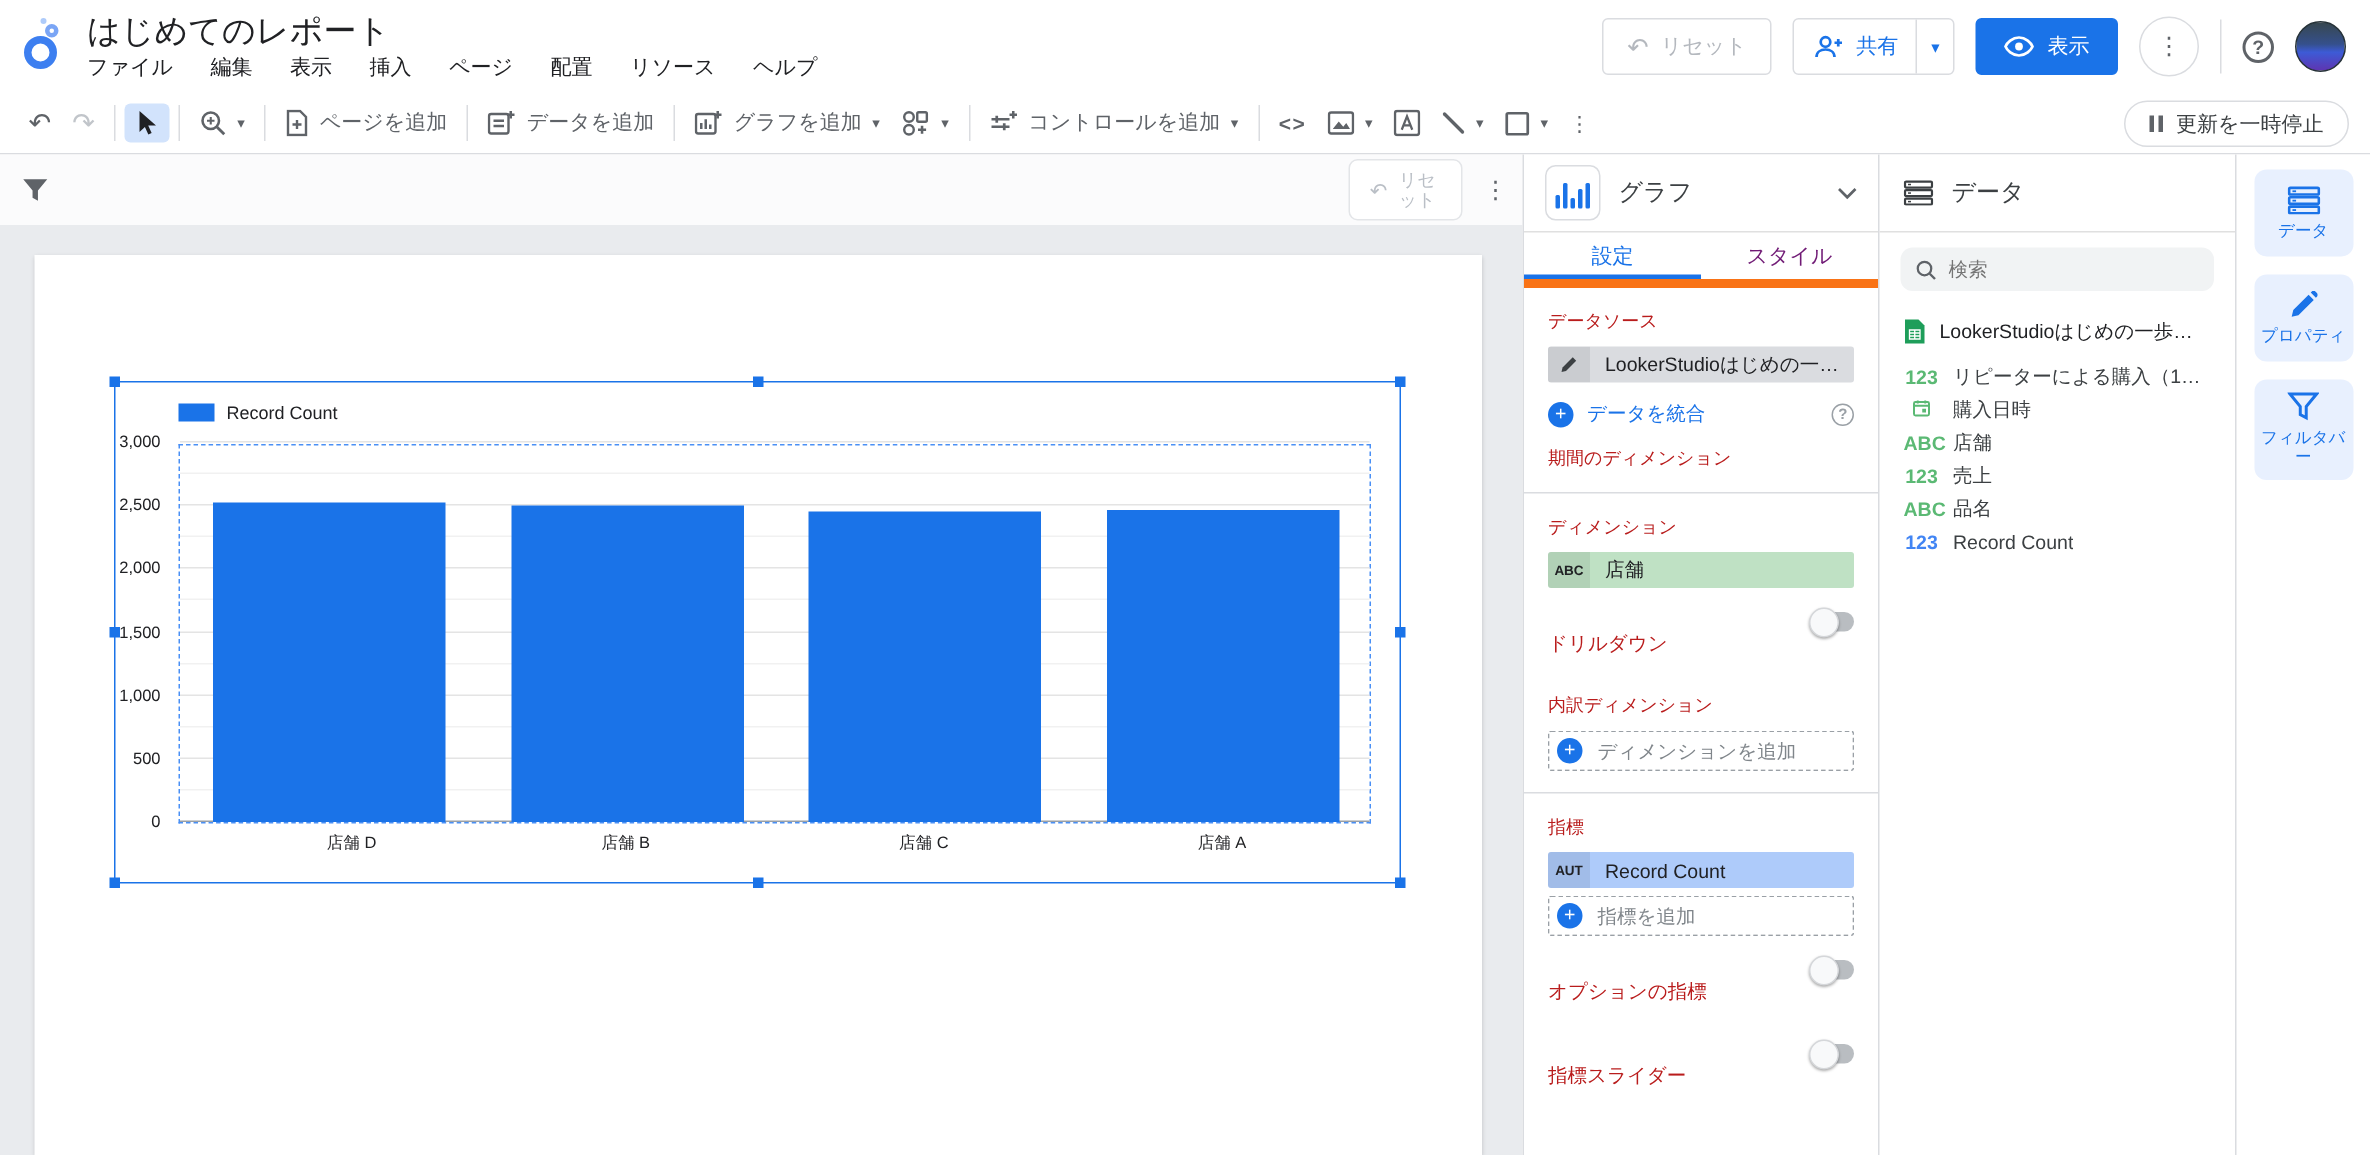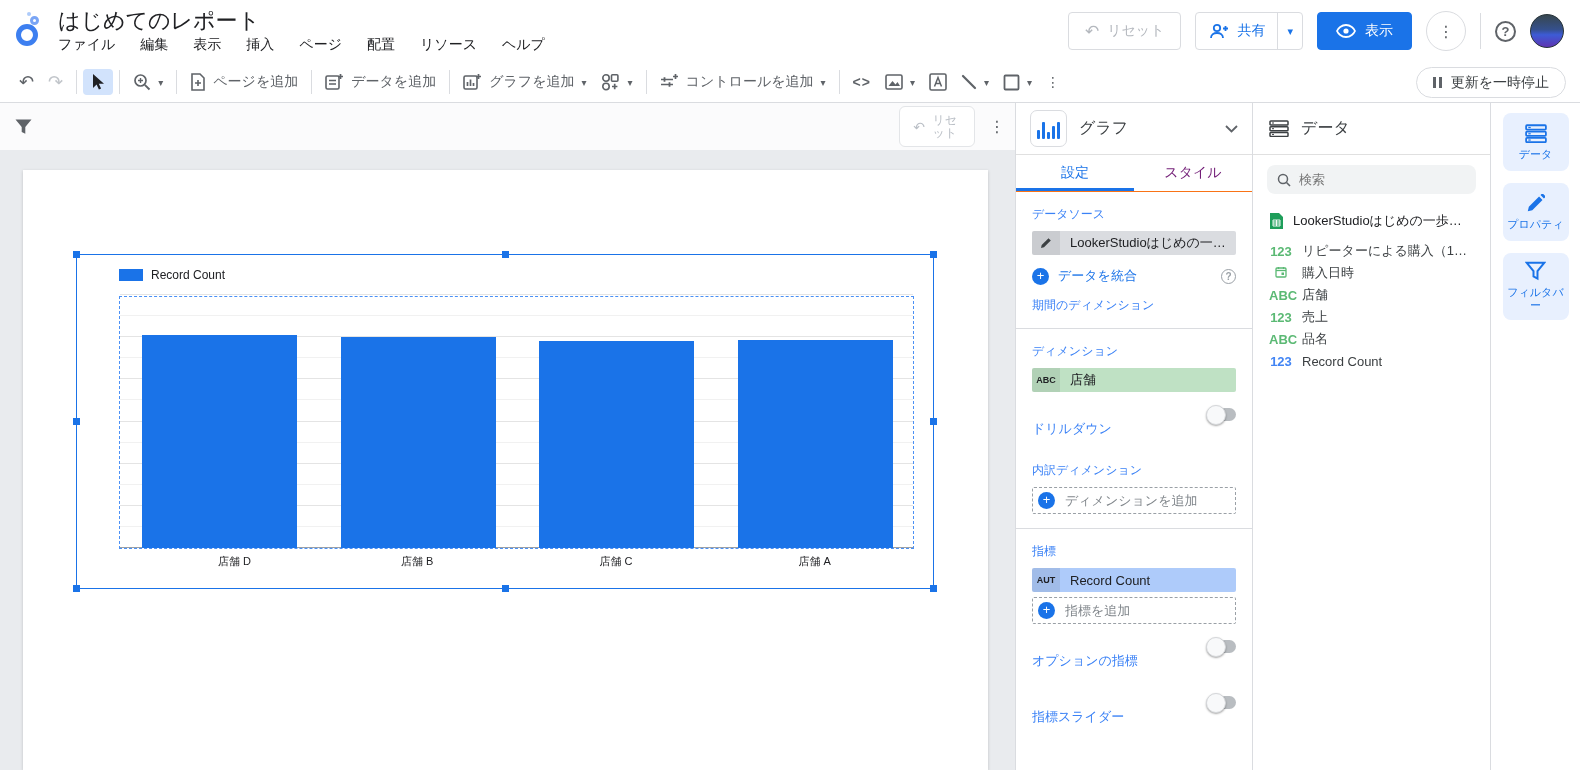--- a/index.html
+++ b/index.html
@@ -66,21 +66,21 @@
   .ytick { position:absolute; right:6px; font-size:11px; color:#202124; }
   .plot { position:absolute; left:42px; top:41px; width:795px; height:253px; border:1px dashed #4a90f5; }
   .gridline { position:absolute; left:0; width:100%; height:1px; background:#e4e4e4; }
   .gridline.minor { background:#f1f1f1; }
   .plot-baseline { position:absolute; left:0; bottom:0; width:100%; height:1px; background:#9aa0a6; }
   .bar { position:absolute; bottom:0; background:var(--bar,#1a73e8); }
   .x-axis { position:absolute; left:42px; top:299px; width:795px; height:16px; }
   .xtick { position:absolute; top:0; font-size:11px; color:#202124; text-align:center; }
 
   
-  .panel-label { font-size:12px; color:#3b82f6; }
+  .panel-label { font-size:12px; color:#b91c1c; }
   .chip { display:flex; align-items:center; height:24px; border-radius:2px; font-size:13px; color:#202124; overflow:hidden; cursor:pointer; }
   .chip-icon { width:28px; height:100%; background:rgba(0,0,0,.07); display:flex; align-items:center; justify-content:center; font-size:9px; font-weight:bold; color:#202124; flex:none; }
   .chip-text { padding:0 10px; white-space:nowrap; overflow:hidden; text-overflow:ellipsis; }
   .chip-gray { background:var(--chip-gray,#dadce0); }
   .chip-green { background:var(--chip-green,#bfe1c4); }
   .chip-blue { background:var(--chip-blue,#aecbfa); }
   .plus-circle { width:17px; height:17px; border-radius:50%; background:var(--accent,#1a73e8); color:#fff; font-size:13px; line-height:16px; text-align:center; flex:none; }
   .add-dashed { height:27px; border:1px dashed #9aa0a6; border-radius:2px; display:flex; align-items:center; gap:10px; padding:0 5px; color:#80868b; font-size:13px; cursor:pointer; }
   .toggle { width:29px; height:13px; border-radius:7px; background:#b9bdc1; position:relative; flex:none; cursor:pointer; }
   .toggle::after { content:''; position:absolute; left:-1px; top:-3px; width:18px; height:18px; border-radius:50%; background:#f8f9fa; border:1px solid #d5d7da; box-shadow:0 1px 2px rgba(0,0,0,.35); }
@@ -88,21 +88,21 @@
   .section-div { height:1px; background:#dadce0; margin:14px -16px; }
   .help-small { width:15px; height:15px; border:1.5px solid #9aa0a6; border-radius:50%; color:#9aa0a6; font-size:10px; font-weight:bold; display:flex; align-items:center; justify-content:center; }
 
   
   .props-panel { position:absolute; left:1015px; top:103px; width:237px; bottom:0; background:#fff; border-left:1px solid #dadce0; }
   .pp-header { height:52px; display:flex; align-items:center; padding:0 14px; border-bottom:1px solid #e0e0e0; }
   .chart-icon-box { width:37px; height:37px; border:1px solid #dadce0; border-radius:7px; display:flex; align-items:flex-end; justify-content:center; gap:2px; padding-bottom:7px; flex:none; }
   .chart-icon-box i { width:3px; background:var(--accent,#1a73e8); border-radius:1px; display:block; }
   .pp-title { font-size:16px; color:#3c4043; margin-left:12px; }
   .pp-chevron { margin-left:auto; color:#5f6368; }
-  .pp-tabs { height:37px; display:flex; border-bottom:1px solid #f97316; }
+  .pp-tabs { height:37px; display:flex; border-bottom:6px solid #f97316; }
   .pp-tab { flex:1; display:flex; align-items:center; justify-content:center; font-size:14px; color:#701a75; cursor:pointer; position:relative; }
   .pp-tab.active { color:var(--accent,#1a73e8); }
   .pp-tab.active::after { content:''; position:absolute; left:0; right:0; bottom:0; height:3px; background:var(--accent,#1a73e8); }
   .pp-content { padding:14px 16px 0 16px; height:calc(100% - 89px); overflow:hidden; }
   .pp-content .panel-label { margin:12px 0 8px 0; }
   .blend-row { display:flex; align-items:center; gap:9px; margin:12px 0 2px 0; color:var(--accent,#1a73e8); font-size:13px; cursor:pointer; }
 
   
   .data-panel { position:absolute; left:1252px; top:103px; width:238px; bottom:0; background:#fff; border-left:1px solid #dadce0; }
   .dp-header { height:52px; display:flex; align-items:center; gap:12px; padding:0 16px; border-bottom:1px solid #e0e0e0; color:#3c4043; font-size:16px; }
@@ -334,20 +334,29 @@
           <span class="handle h-ml"></span>
           <span class="handle h-mr"></span>
           <span class="handle h-bl"></span>
           <span class="handle h-bm"></span>
           <span class="handle h-br"></span>
 
           <div class="legend">
             <span class="legend-swatch"></span>
             <span class="legend-label">Record Count</span>
           </div>
+          <div class="y-axis">
+              <div class="ytick" style="top: -7px;">3,000</div>
+              <div class="ytick" style="top: 35.1667px;">2,500</div>
+              <div class="ytick" style="top: 77.3333px;">2,000</div>
+              <div class="ytick" style="top: 119.5px;">1,500</div>
+              <div class="ytick" style="top: 161.667px;">1,000</div>
+              <div class="ytick" style="top: 203.833px;">500</div>
+              <div class="ytick" style="top: 246px;">0</div>
+            </div>
           <div class="plot">
               <span class="plot-baseline"></span>
               <div class="gridline minor" style="bottom: 21.0833px;"></div>
               <div class="gridline" style="bottom: 42.1667px;"></div>
               <div class="gridline minor" style="bottom: 63.25px;"></div>
               <div class="gridline" style="bottom: 84.3333px;"></div>
               <div class="gridline minor" style="bottom: 105.417px;"></div>
               <div class="gridline" style="bottom: 126.5px;"></div>
               <div class="gridline minor" style="bottom: 147.583px;"></div>
               <div class="gridline" style="bottom: 168.667px;"></div>

